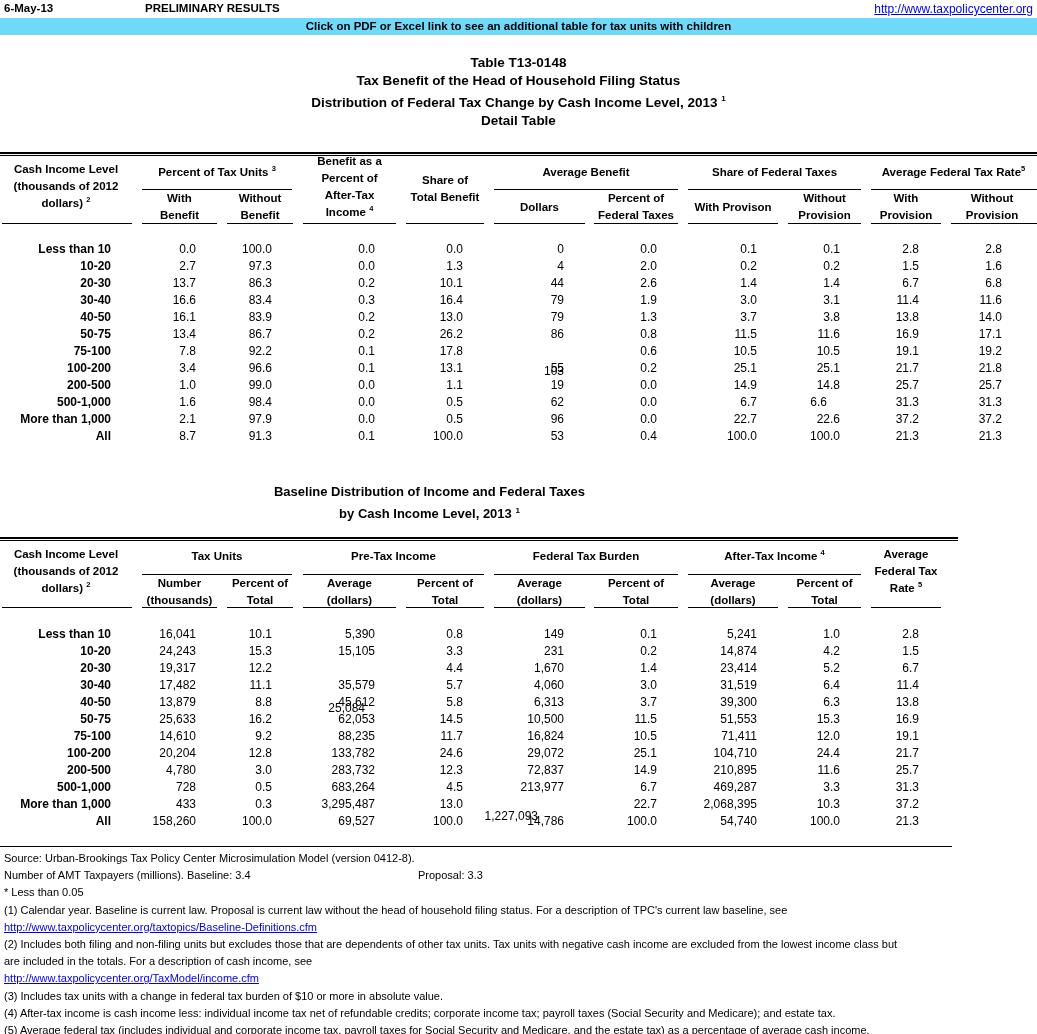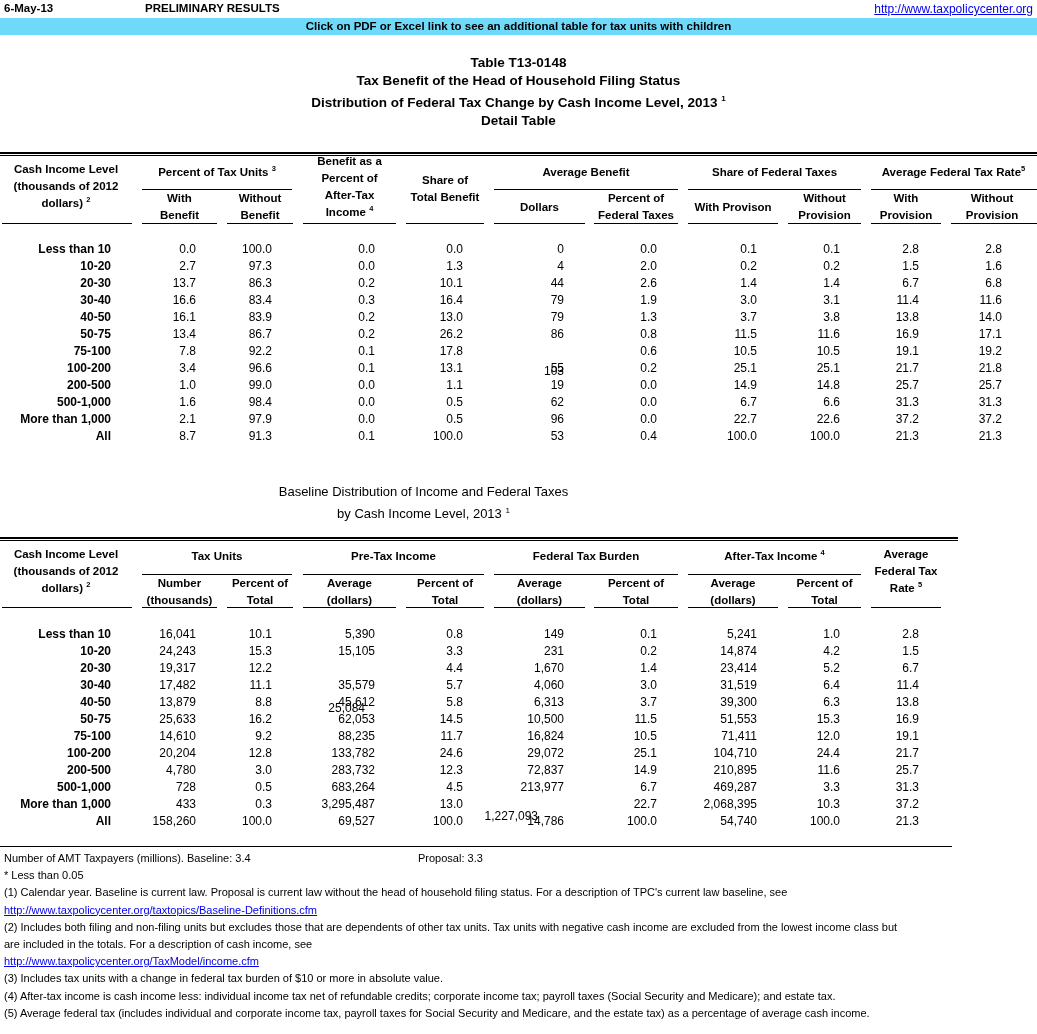--- a/index.html
+++ b/index.html
@@ -11,21 +11,21 @@
     .topbar { position: absolute; left: 0; top: 0; width: 1037px; height: 18px; }
     .topbar .date { position: absolute; left: 4px; top: 2px; font-weight: bold; font-size: 11.5px; }
     .topbar .prelim { position: absolute; left: 145px; top: 2px; font-weight: bold; font-size: 11.5px; }
     .topbar .url { position: absolute; right: 4px; top: 2px; color: #1a0dab; text-decoration: underline; font-size: 12px; color: #0000ee; }
     .banner {
       position: absolute; left: 0; top: 18px; width: 1037px; height: 17px;
       background: #6fd9fa; text-align: center; font-weight: bold; font-size: 11.5px; line-height: 17px;
     }
     .titles { position: absolute; left: 0; top: 54px; width: 1037px; text-align: center; font-weight: bold; font-size: 13.5px; line-height: 18px; }
     .titles sup, .subtitles sup { font-size: 8px; vertical-align: super; }
-    .subtitles { position: absolute; left: 0; top: 482px; width: 847px; text-align: center; font-weight: normal; font-size: 13px; line-height: 19px; }
+    .subtitles { position: absolute; left: 0; top: 482px; width: 847px; text-align: center; font-weight: bold; font-size: 13px; line-height: 19px; padding-left: 6px; }
 
     .dbl { position: absolute; left: 0; height: 3px; border-top: 2px solid #000; border-bottom: 1px solid #000; box-sizing: content-box; height: 1px; }
     .hdr { position: absolute; font-weight: bold; font-size: 11.5px; text-align: center; line-height: 17px; }
     .hdr sup { font-size: 7.5px; vertical-align: super; line-height: 0; }
     .uline { position: absolute; height: 0; border-top: 1.5px solid #000; }
 
     .rows { position: absolute; left: 0; }
     .row { position: relative; height: 17px; line-height: 17px; font-size: 12px; }
     .row span { position: absolute; text-align: right; white-space: nowrap; }
     .row .lbl { font-weight: bold; }
@@ -246,21 +246,21 @@
     </div>
     <div class="row">
       <span class="lbl" style="right: 926px;">500-1,000</span>
       <span style="right: 841px;">1.6</span>
       <span style="right: 765px;">98.4</span>
       <span style="right: 662px;">0.0</span>
       <span style="right: 574px;">0.5</span>
       <span style="right: 473px;">62</span>
       <span style="right: 380px;">0.0</span>
       <span style="right: 280px;">6.7</span>
-      <span style="right: 197px;">6.6</span>
+      <span style="right: 210px;">6.6</span>
       <span style="right: 118px;">31.3</span>
       <span style="right: 35px;">31.3</span>
     </div>
     <div class="row">
       <span class="lbl" style="right: 926px;">More than 1,000</span>
       <span style="right: 841px;">2.1</span>
       <span style="right: 765px;">97.9</span>
       <span style="right: 662px;">0.0</span>
       <span style="right: 574px;">0.5</span>
       <span style="right: 473px;">96</span>
@@ -502,20 +502,21 @@
       <span style="right: 473px;">14,786</span>
       <span style="right: 380px;">100.0</span>
       <span style="right: 280px;">54,740</span>
       <span style="right: 197px;">100.0</span>
       <span style="right: 118px;">21.3</span>
     </div>
   </div>
 
 <div class="foot-rule"></div>
 <div class="foot">
+  <div>Source: Urban-Brookings Tax Policy Center Microsimulation Model (version 0412-8).</div>
   <div style="position:relative;"><span>Number of AMT Taxpayers (millions).  Baseline: 3.4</span><span class="proposal">Proposal: 3.3</span></div>
   <div>* Less than 0.05</div>
   <div>(1) Calendar year. Baseline is current law.  Proposal is current law without the head of household filing status.  For a description of TPC's current law baseline, see</div>
   <div><a class="link">http://www.taxpolicycenter.org/taxtopics/Baseline-Definitions.cfm</a></div>
   <div>(2) Includes both filing and non-filing units but excludes those that are dependents of other tax units. Tax units with negative cash income are excluded from the lowest income class but</div>
   <div>are included in the totals. For a description of cash income, see</div>
   <div><a class="link">http://www.taxpolicycenter.org/TaxModel/income.cfm</a></div>
   <div>(3) Includes tax units with a change in federal tax burden of $10 or more in absolute value.</div>
   <div>(4) After-tax income is cash income less: individual income tax net of refundable credits; corporate income tax; payroll taxes (Social Security and Medicare); and estate tax.</div>
   <div>(5) Average federal tax (includes individual and corporate income tax, payroll taxes for Social Security and Medicare, and the estate tax) as a percentage of average cash income.</div>

